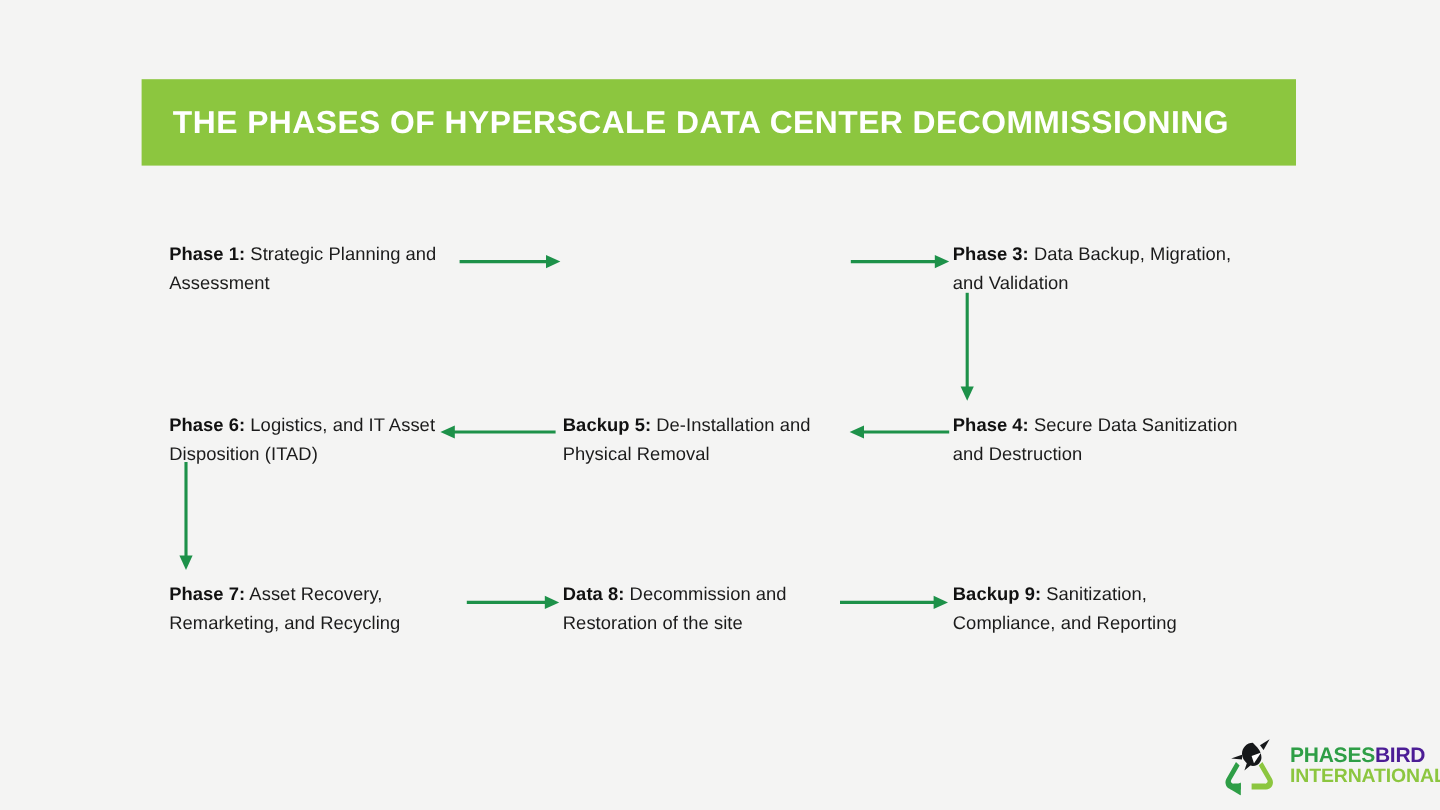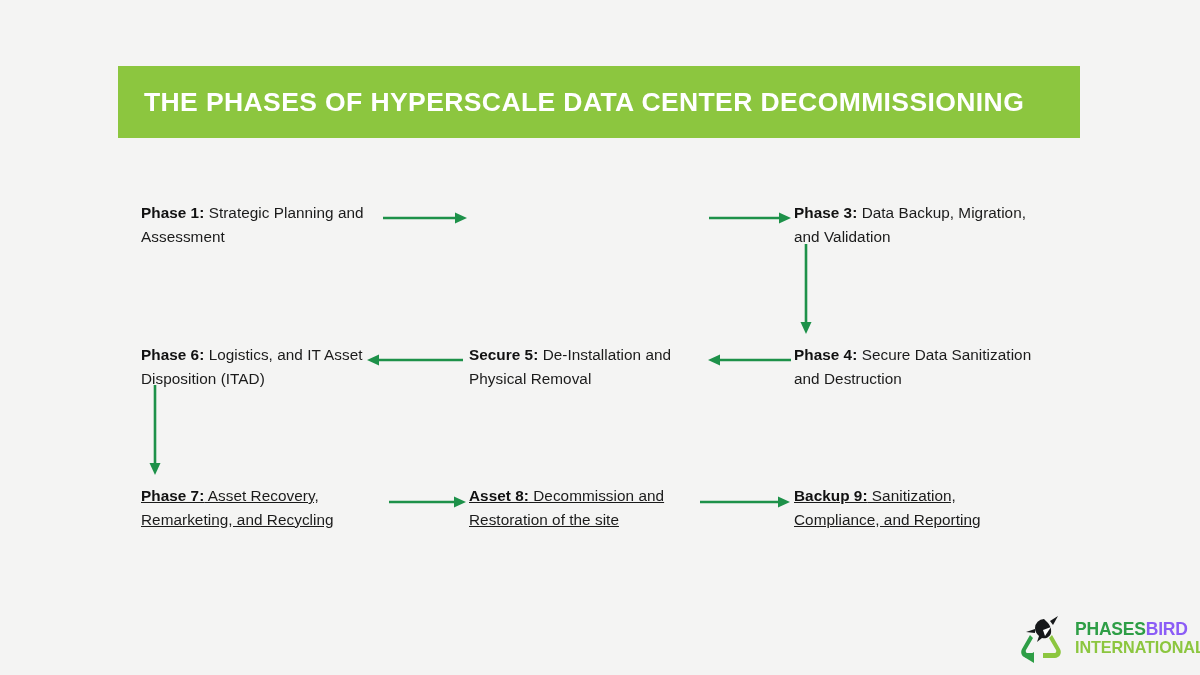--- a/index.html
+++ b/index.html
@@ -54,21 +54,21 @@
   .phase .txt { font-weight: normal; }
 
   
   .col-1 { left: 141px; }
   .col-2 { left: 469px; }
   .col-3 { left: 794px; }
 
   
   .row-1 { top: 21px; }
   .row-2 { top: 163px; }
-  .row-3 { top: 304px; text-decoration: underline; }
+  .row-3 { top: 304px; }
 
   
   .arrow-h, .arrow-v {
     position: absolute;
   }
   .arrow-h { height: 14px; }
   .arrow-v { width: 14px; }
 
   .arrow-h svg, .arrow-v svg { display: block; overflow: visible; }
 
@@ -99,21 +99,21 @@
   .logo-mark svg { display: block; }
   .logo-text {
     display: flex;
     flex-direction: column;
     justify-content: center;
     line-height: 1.02;
   }
   .logo-line1 { font-size: 17.5px; font-weight: bold; letter-spacing: -0.2px; white-space: nowrap; }
   .logo-line2 { font-size: 16.2px; font-weight: bold; letter-spacing: -0.1px; white-space: nowrap; color: #8cc63f; }
   .lg-humming { color: #2e9e46; }
-  .lg-bird { color: #8b5cf6; text-align: right; }
+  .lg-bird { color: #4c1d95; text-align: right; }
 </style>
 </head>
 <body>
 
 <div class="banner">
   <div class="banner-title">THE PHASES OF HYPERSCALE DATA CENTER DECOMMISSIONING</div>
 </div>
 
 <div class="flow">
 
@@ -121,31 +121,31 @@
     <span class="lbl">Phase 1:</span><span class="txt"> Strategic Planning and Assessment</span>
   </div>
   <div class="phase col-3 row-1">
     <span class="lbl">Phase 3:</span><span class="txt"> Data Backup, Migration, and Validation</span>
   </div>
 
   <div class="phase col-1 row-2">
     <span class="lbl">Phase 6:</span><span class="txt"> Logistics, and IT Asset Disposition (ITAD)</span>
   </div>
   <div class="phase col-2 row-2">
-    <span class="lbl">Secure 5:</span><span class="txt"> De-Installation and Physical Removal</span>
+    <span class="lbl">Backup 5:</span><span class="txt"> De-Installation and Physical Removal</span>
   </div>
   <div class="phase col-3 row-2">
     <span class="lbl">Phase 4:</span><span class="txt"> Secure Data Sanitization and Destruction</span>
   </div>
 
   <div class="phase col-1 row-3">
     <span class="lbl">Phase 7:</span><span class="txt"> Asset Recovery, Remarketing, and Recycling</span>
   </div>
   <div class="phase col-2 row-3">
-    <span class="lbl">Asset 8:</span><span class="txt"> Decommission and Restoration of the site</span>
+    <span class="lbl">Data 8:</span><span class="txt"> Decommission and Restoration of the site</span>
   </div>
   <div class="phase col-3 row-3">
     <span class="lbl">Backup 9:</span><span class="txt"> Sanitization, Compliance, and Reporting</span>
   </div>
 
   <div class="arrow-h ah-1-2">
     <svg width="84" height="14" viewBox="0 0 84 14">
       <line x1="0" y1="7" x2="75" y2="7" stroke="#1d9149" stroke-width="2.6"></line>
       <polygon points="84,7 72,12.5 72,1.5" fill="#1d9149"></polygon>
     </svg>

